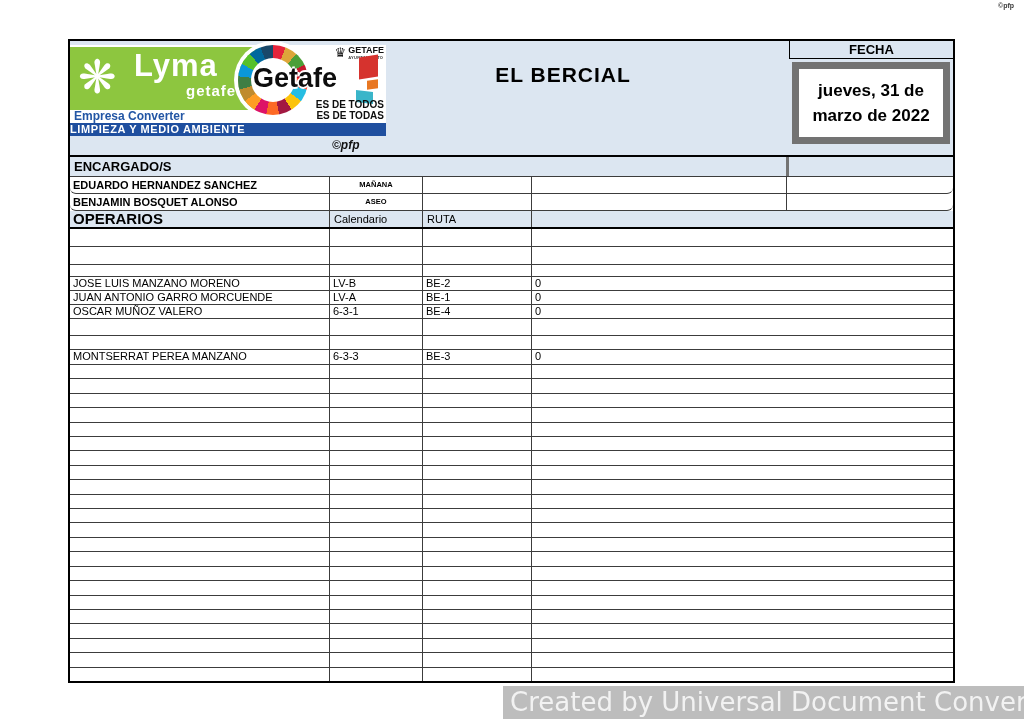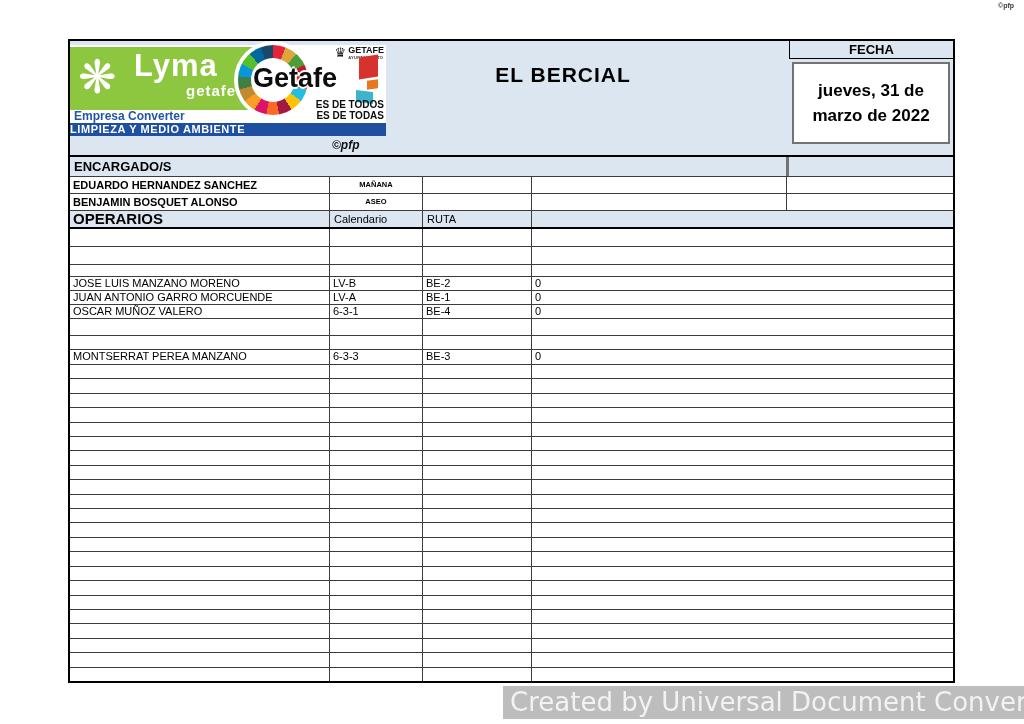--- a/index.html
+++ b/index.html
@@ -44,34 +44,34 @@
   .pfp-mark{position:absolute;left:262px;top:97px;font-weight:bold;font-style:italic;font-size:12px;color:#111;}
 
   .title-area{position:absolute;left:300px;top:0;width:386px;text-align:center;}
   .title-line1{font-size:17px;font-weight:bold;margin-top:3px;letter-spacing:0.5px;}
   .title-line2{font-size:21px;font-weight:bold;margin-top:22px;letter-spacing:1px;}
 
   .fecha-label{position:absolute;left:719px;top:0;width:164px;height:18px;box-sizing:border-box;
     border-left:1px solid #000;border-bottom:1px solid #000;font-weight:bold;font-size:13px;
     text-align:center;line-height:17px;}
   .fecha-box{position:absolute;left:722px;top:21px;width:158px;height:82px;box-sizing:border-box;
-    background:#fff;border:2px solid #737373;display:flex;align-items:center;justify-content:center;
+    background:#fff;border:7px solid #737373;display:flex;align-items:center;justify-content:center;
     text-align:center;font-weight:bold;font-size:17px;line-height:1.5;padding:0 12px;}
 
   
   .grid{flex:1;display:flex;flex-direction:column;}
   .row{display:flex;box-sizing:border-box;border-bottom:1px solid #3c3c3c;}
   .cell{box-sizing:border-box;border-right:1px solid #3c3c3c;overflow:hidden;white-space:nowrap;}
   .cell:last-child{border-right:none;}
   .c1{width:260px;} .c2{width:93px;} .c3{width:109px;} .c4{width:255px;} .c5{flex:1;}
   .c45{width:421px;}
 
   .row-encargado{flex:0 0 20px;background:#dce6f1;}
   .row-encargado .label{width:719px;font-weight:bold;font-size:13px;line-height:19px;padding-left:4px;box-sizing:border-box;border-right:3px solid #737373;}
-  .row-enc-person{flex:0 0 17px;font-size:11px;}
+  .row-enc-person{flex:0 0 17px;font-size:11px;border-radius:6px;}
   .row-enc-person .name{font-weight:bold;line-height:16px;padding-left:3px;}
   .row-enc-person .shift{font-weight:bold;font-size:7.5px;text-align:center;line-height:16px;}
   .row-operarios{flex:0 0 18px;background:#dce6f1;border-bottom:2px solid #000;}
   .row-operarios .op{font-weight:bold;font-size:15px;line-height:16px;padding-left:3px;}
   .row-operarios .cal{font-size:11px;line-height:16px;padding-left:4px;}
   .row-operarios .ruta{font-size:11px;line-height:16px;padding-left:4px;}
 
   .row-body{font-size:11px;}
   .row-body .cell{line-height:13px;padding-left:3px;}
   .row-body:last-child{border-bottom:none;}

